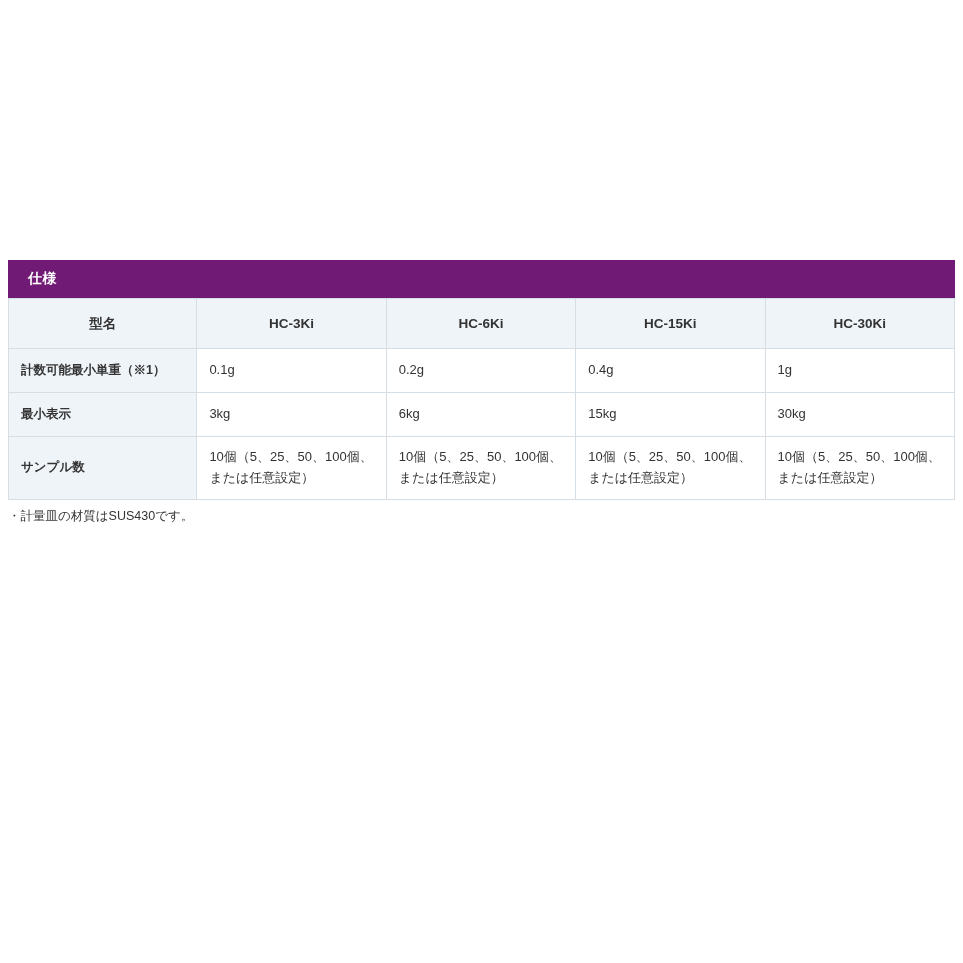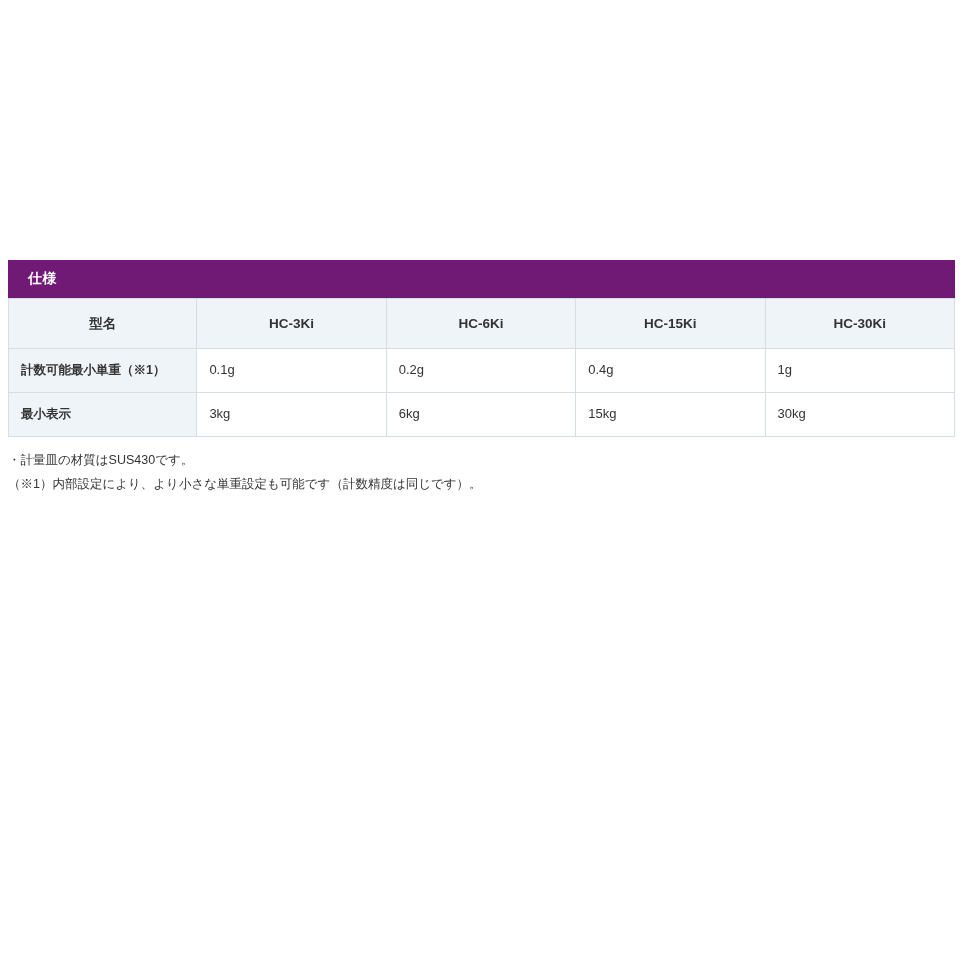--- a/index.html
+++ b/index.html
@@ -83,21 +83,21 @@
     padding: 10px 12px;
     font-size: 13px;
     line-height: 1.6;
     color: #333333;
   }
 
   .row-h-small th.row-label,
   .row-h-small td.row-value { height: 44px; }
 
   .notes {
-    margin-top: 12px;
+    margin-top: 5px;
     font-size: 12.5px;
     line-height: 1.9;
     color: #333333;
   }
   .notes div { white-space: nowrap; }
 </style>
 </head>
 <body>
 
 <div class="page">
@@ -136,24 +136,30 @@
         <tr class="row-h-small">
           <th class="row-label">最小表示</th>
           <td class="row-value">3kg</td>
           <td class="row-value">6kg</td>
           <td class="row-value">15kg</td>
           <td class="row-value">30kg</td>
         </tr>
 
 
 
+        <tr>
+          <th class="row-label">サンプル数</th>
+          <td class="row-value">10個（5、25、50、100個、または任意設定）</td>
+          <td class="row-value">10個（5、25、50、100個、または任意設定）</td>
+          <td class="row-value">10個（5、25、50、100個、または任意設定）</td>
+          <td class="row-value">10個（5、25、50、100個、または任意設定）</td>
+        </tr>
 
 
       </tbody>
     </table>
 
     <div class="notes">
       <div>・計量皿の材質はSUS430です。</div>
-      <div>（※1）内部設定により、より小さな単重設定も可能です（計数精度は同じです）。</div>
     </div>
 
   </div>
 </div>
 
 </body></html>

